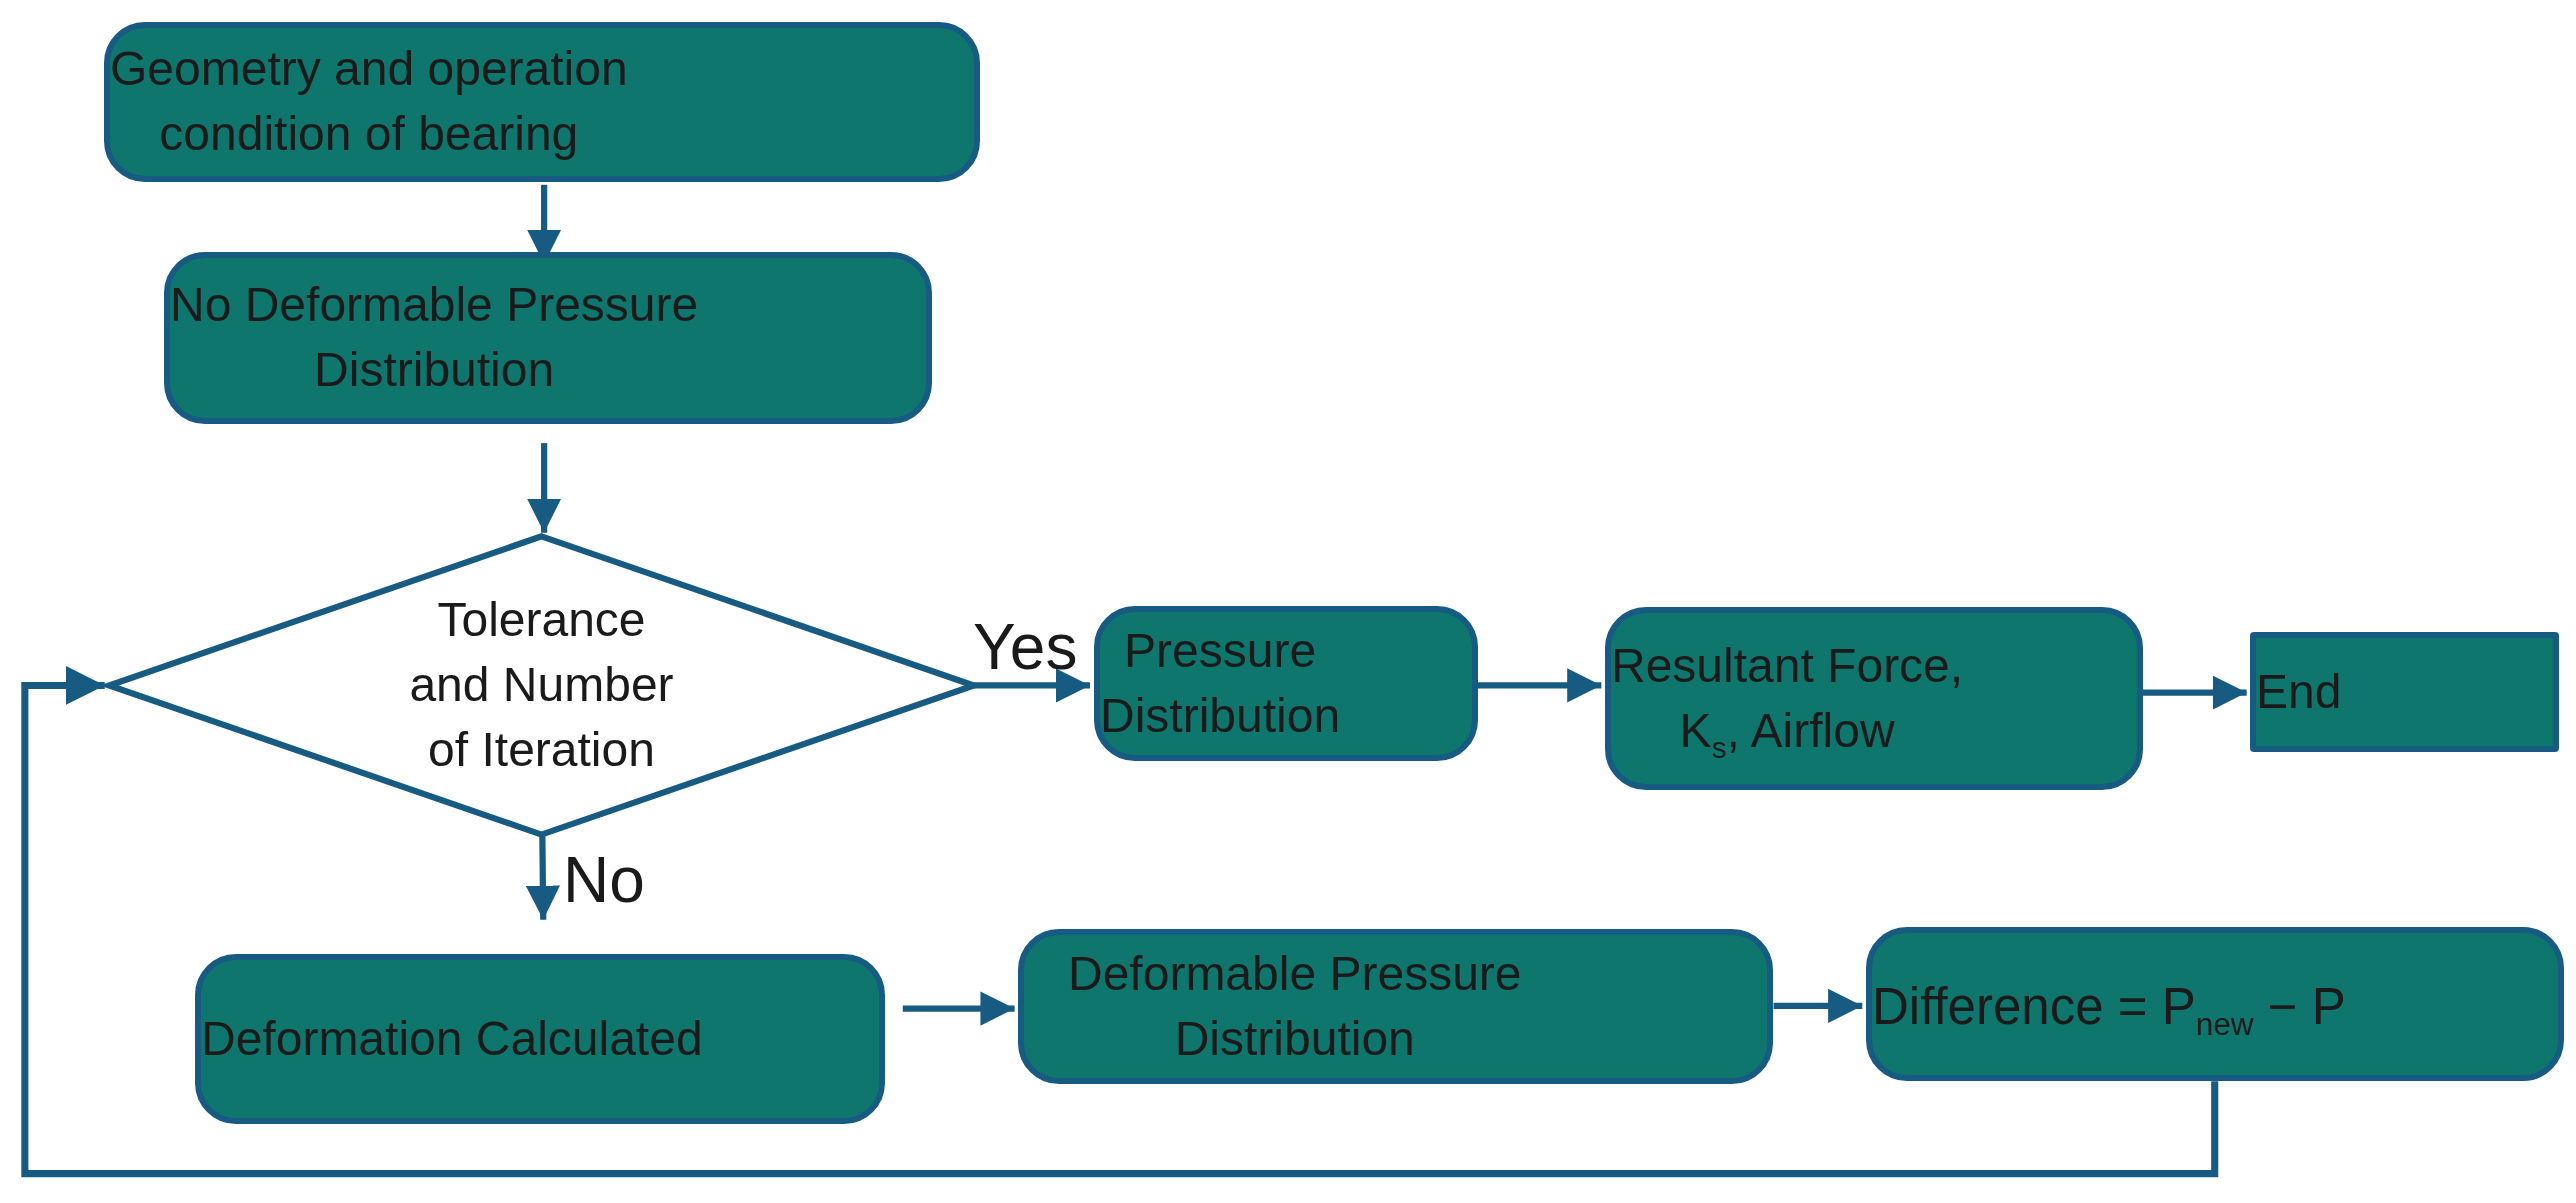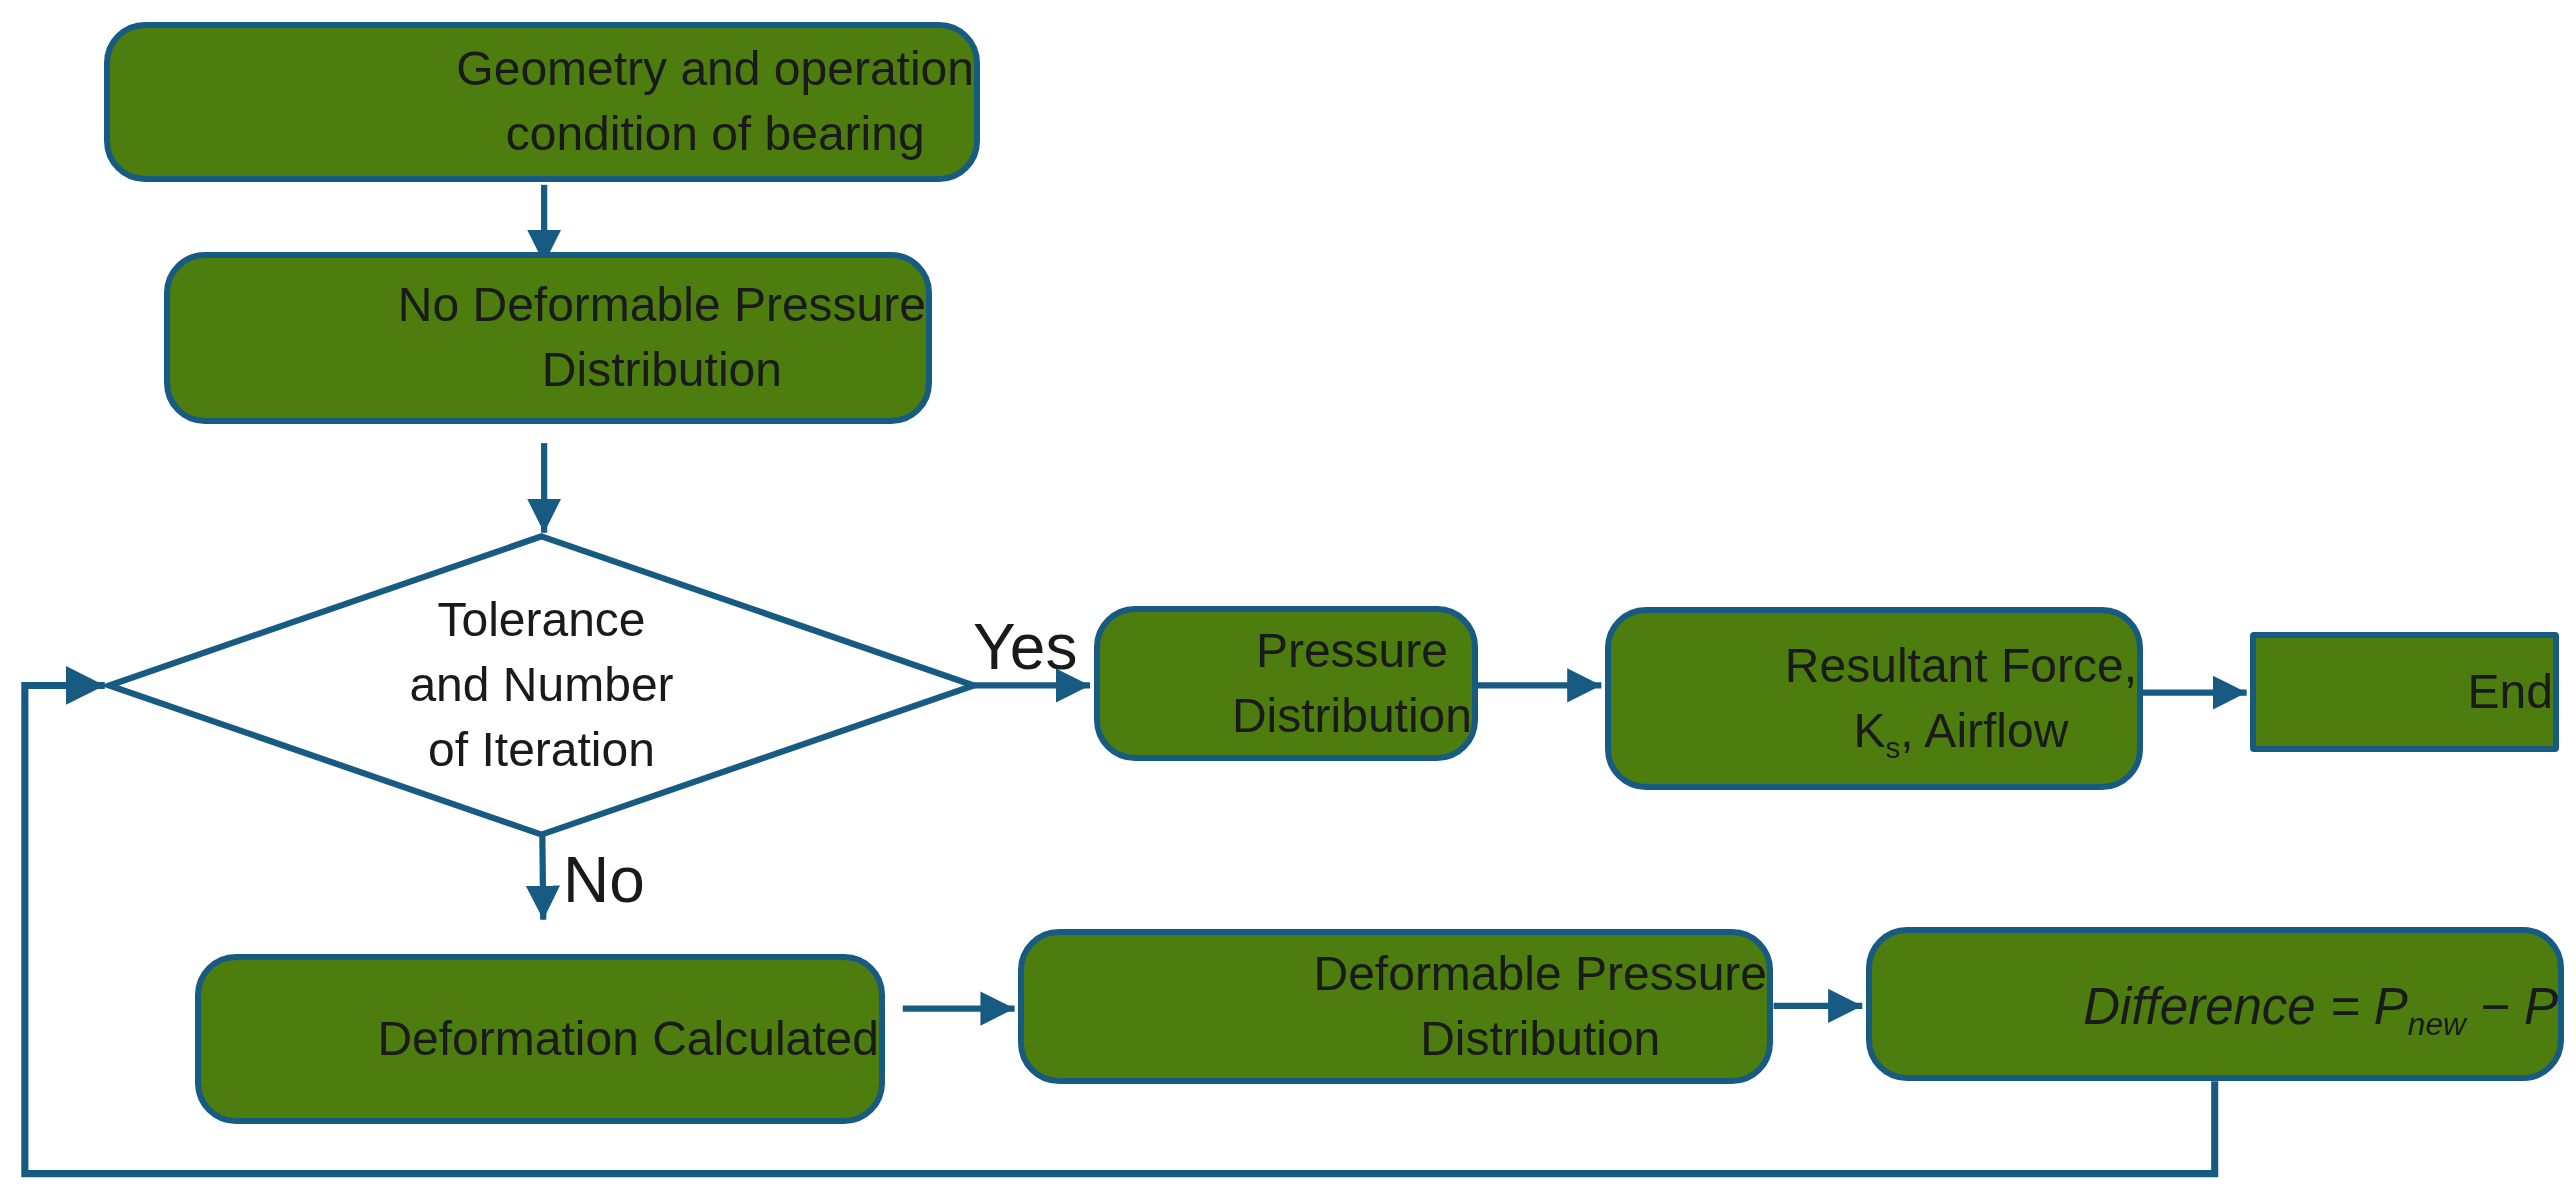--- a/index.html
+++ b/index.html
@@ -20,24 +20,24 @@
     position: absolute;
     left: 0; top: 0;
     width: 2576px;
     height: 1204px;
   }
   .node {
     position: absolute;
     box-sizing: border-box;
     border: 6.2px solid #175a82;
     border-radius: 41px;
-    background: #4d7c0f;
+    background: #0f766e;
     display: flex;
     align-items: center;
-    justify-content: flex-end;
+    justify-content: flex-start;
     text-align: center;
     font-size: 48px;
     line-height: 1.35;
   }
   .node .label {
     white-space: pre-line;
   }
   .node sub {
     font-size: 0.62em;
     line-height: 0;
@@ -48,21 +48,20 @@
     font-size: 48px;
     line-height: 1.35;
     white-space: pre-line;
   }
   .edge-label {
     position: absolute;
     font-size: 64px;
     line-height: 1.1;
   }
   .italic {
-    font-style: italic;
     margin-top: 6px;
   }
   
   #node-geometry     { left: 104px;  top: 22px;   width: 876px; height: 160px; }
   #node-nodeform     { left: 164px;  top: 252px;  width: 768px; height: 172px; }
   #node-pressure     { left: 1094px; top: 606px;  width: 384px; height: 155px; }
   #node-resultant    { left: 1605px; top: 607px;  width: 538px; height: 183px; }
   #node-end          { left: 2250px; top: 632px;  width: 309px; height: 120px; border-radius: 4px; }
   #node-deformation  { left: 195px;  top: 954px; width: 690px; height: 170px; }
   #node-deformable   { left: 1018px; top: 929px; width: 755px; height: 155px; padding-left: 44px; }

